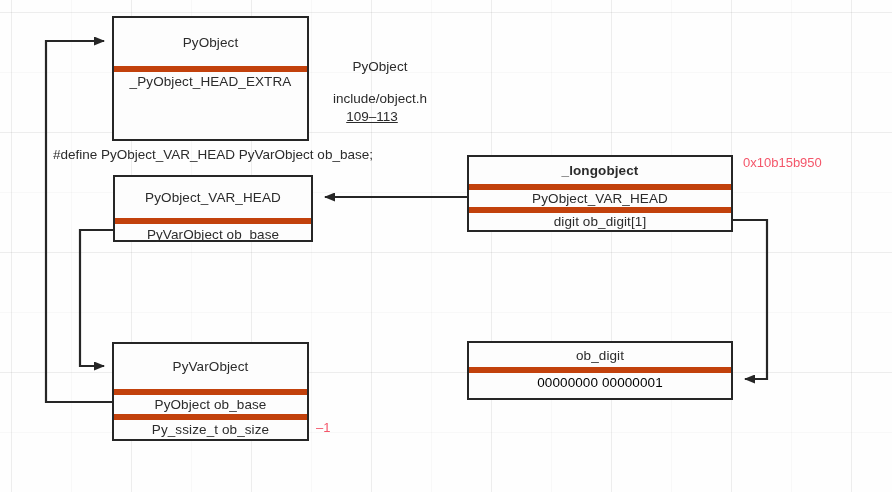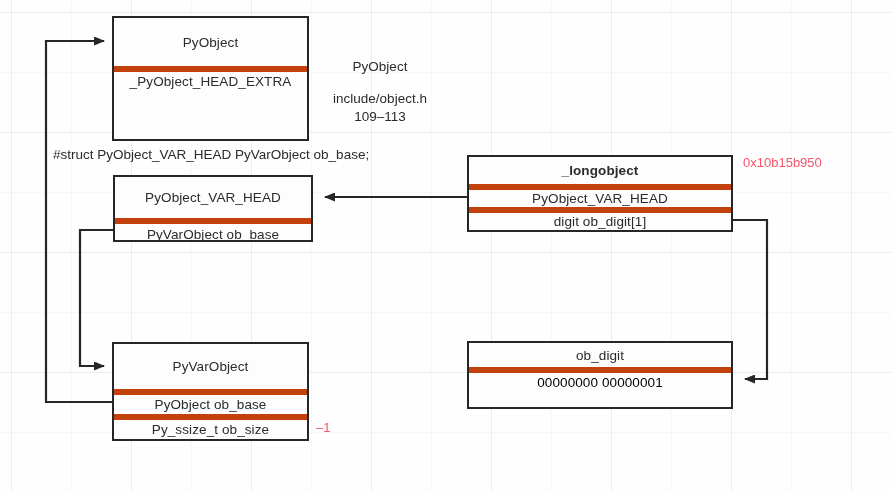--- a/index.html
+++ b/index.html
@@ -94,23 +94,23 @@
     <path d="M733,220 L767,220 L767,379 L745,379" fill="none" stroke="#262626" stroke-width="2.2" marker-end="url(#arrowhead)"></path>
   </svg>
 
   <div class="uml-box" style="left:112px; top:16px; width:197px; height:125px;">
     <div class="uml-row" style="height:48px;">PyObject</div>
     <div class="uml-row" style="height:25px;">_PyObject_HEAD_EXTRA</div>
   </div>
 
   <div class="free-label center" style="left:336px; top:59px; width:88px;">PyObject</div>
   <div class="free-label center" style="left:331px; top:91px; width:98px;">include/object.h</div>
-  <div class="free-label center" style="left:331px; top:109px; width:98px;">109–113</div>
+  <div class="free-label center" style="left:323px; top:109px; width:98px;text-decoration:underline;">109–113</div>
 
-  <div class="free-label" style="left:53px; top:147px;">#struct PyObject_VAR_HEAD PyVarObject ob_base;</div>
+  <div class="free-label" style="left:53px; top:147px;">#define PyObject_VAR_HEAD PyVarObject ob_base;</div>
 
   <div class="uml-box" style="left:113px; top:175px; width:200px; height:67px;">
     <div class="uml-row" style="height:41px;">PyObject_VAR_HEAD</div>
     <div class="uml-row" style="height:26px;">PyVarObject ob_base</div>
   </div>
 
   <div class="uml-box" style="left:467px; top:155px; width:266px; height:77px;">
     <div class="uml-row" style="height:27px;font-weight:bold;">_longobject</div>
     <div class="uml-row" style="height:23px;">PyObject_VAR_HEAD</div>
     <div class="uml-row" style="height:23px;">digit ob_digit[1]</div>
@@ -119,18 +119,18 @@
   <div class="red-label" style="left:743px; top:155px;">0x10b15b950</div>
 
   <div class="uml-box" style="left:112px; top:342px; width:197px; height:99px;">
     <div class="uml-row" style="height:45px;">PyVarObject</div>
     <div class="uml-row" style="height:25px;">PyObject ob_base</div>
     <div class="uml-row" style="height:25px;">Py_ssize_t ob_size</div>
   </div>
 
   <div class="red-label" style="left:316px; top:420px;">–1</div>
 
-  <div class="uml-box" style="left:467px; top:341px; width:266px; height:68px;">
+  <div class="uml-box" style="left:467px; top:341px; width:266px; height:59px;">
     <div class="uml-row" style="height:24px;">ob_digit</div>
     <div class="uml-row" style="height:24px; color:#000000;">00000000 00000001</div>
   </div>
 
 </div>
 
 </body></html>

